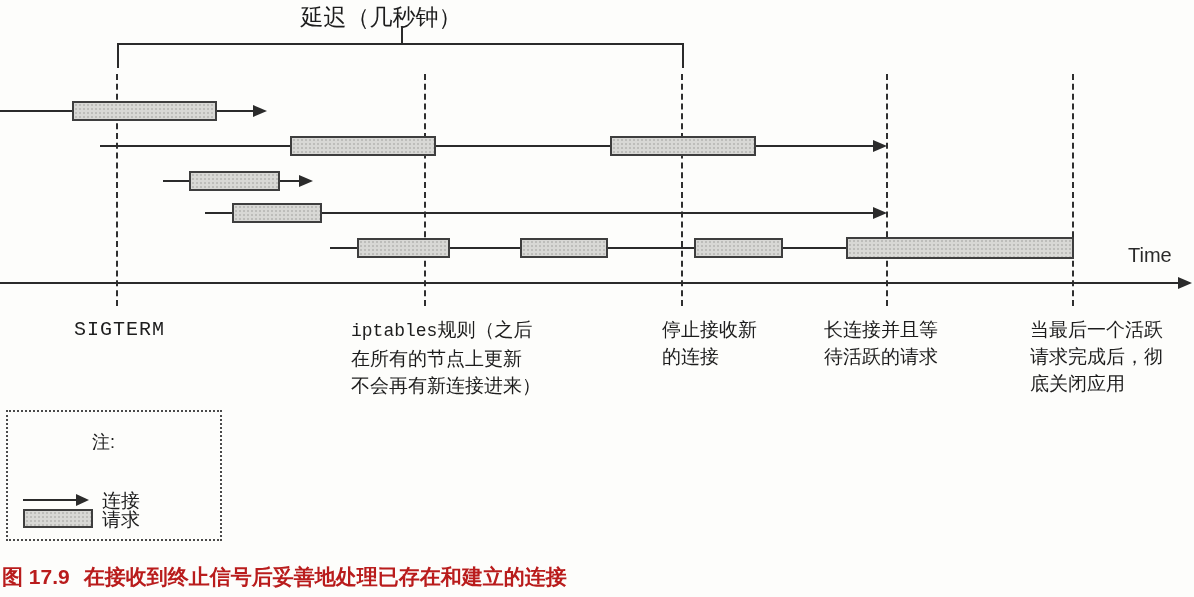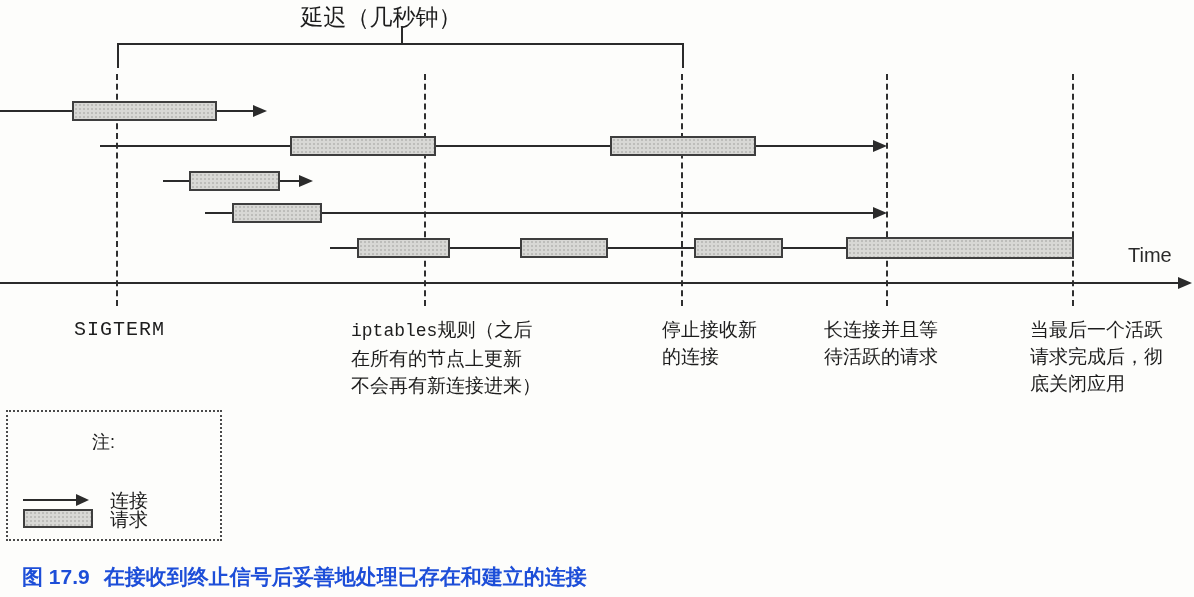--- a/index.html
+++ b/index.html
@@ -19,22 +19,22 @@
     background-size:4px 4px;
     border:2px solid #3e3e3e;
   }
   .mlabel{position:absolute;top:316px;font-size:19px;line-height:27px;white-space:nowrap;}
   .mono{font-family:"Liberation Mono","DejaVu Sans Mono",monospace;}
   .sigterm{font-size:20px;letter-spacing:1px;}
   #delay-label{position:absolute;left:281px;top:2px;width:200px;text-align:center;font-size:23px;white-space:nowrap;}
   #time-label{position:absolute;left:1128px;top:244px;font-size:20px;color:#2a2a2a;}
   #legend{position:absolute;left:6px;top:410px;width:216px;height:131px;border:2px dotted #4a4a4a;box-sizing:border-box;}
   #legend .title{position:absolute;left:84px;top:18px;font-size:18px;}
-  #legend .itemlabel{position:absolute;left:94px;font-size:19px;white-space:nowrap;margin-left:8px;}
-  #caption{position:absolute;left:2px;top:563px;font-size:21px;font-weight:600;white-space:nowrap;color:#1d4ed8;margin-left:20px;}
+  #legend .itemlabel{position:absolute;left:94px;font-size:19px;white-space:nowrap;}
+  #caption{position:absolute;left:2px;top:563px;font-size:21px;font-weight:600;white-space:nowrap;color:#b91c1c;}
   #caption .cap-text{margin-left:14px;}
 </style>
 </head>
 <body>
 
 <div id="stage">
 
   <div id="delay-label">延迟（几秒钟）</div>
   <div class="vline" style="left:401px;top:26px;height:17px;"></div>
   <div class="hline" style="left:117px;top:43px;width:567px;"></div>

